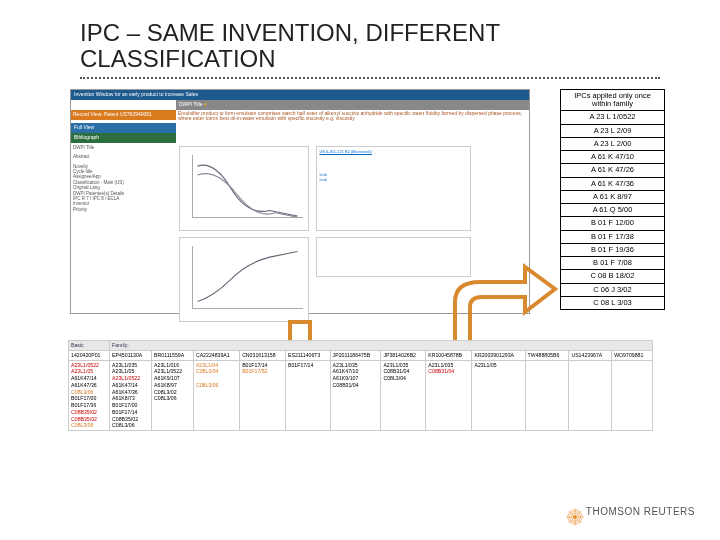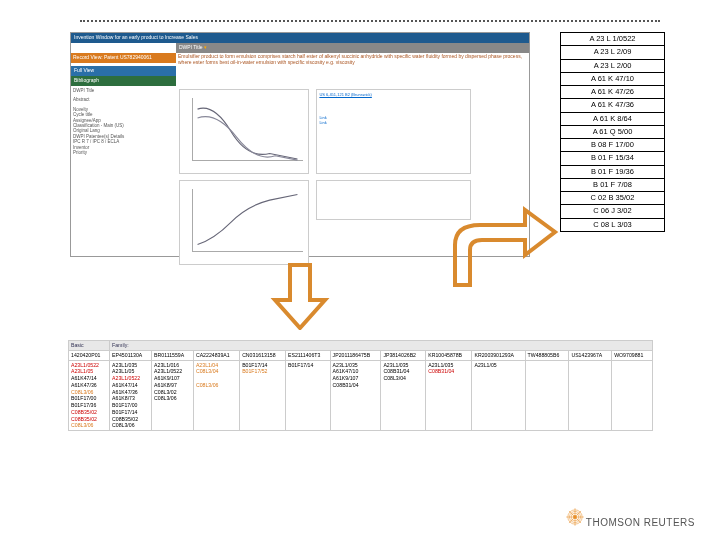--- a/index.html
+++ b/index.html
@@ -26,28 +26,29 @@
 .side-table th, .side-table td { border: 1px solid #000; padding: 2px 3px; text-align: center; line-height: 1.1; }
 .side-table th { font-weight: normal; }
 .arrow-down { position: absolute; left: 190px; top: 230px; }
 .arrow-up-right { position: absolute; left: 360px; top: 160px; }
 .bottom-table { position: absolute; left: 68px; top: 340px; width: 585px; border: 1px solid #999; border-collapse: collapse; font-size: 5.2px; background:#fff; }
 .bottom-table th, .bottom-table td { border: 1px solid #ccc; padding: 1px 2px; text-align: left; vertical-align: top; line-height: 1.3; }
 .bottom-table th { background: #e8e8e8; font-weight: normal; color:#335; }
 .bottom-table td div { white-space: nowrap; }
 .red { color: #c00; }
 .orange-t { color: #d97a1e; }
-.footer-logo { position: absolute; right: 25px; bottom: 12px; display: flex; align-items: flex-end; }
+.footer-logo { position: absolute; right: 25px; bottom: 12px; display: flex; align-items: flex-start; }
 .footer-logo .swirl { width: 22px; height: 22px; }
 .footer-logo .txt { font-size: 10px; color: #555; letter-spacing: 0.5px; }
 </style>
 </head>
 <body>
 
 <div class="slide">
+  <div class="title">IPC – SAME INVENTION, DIFFERENT CLASSIFICATION</div>
   <div class="dotted-line"></div>
 
   <div class="content">
 
     <div class="screenshot-panel">
       <div class="sp-bar">Invention Window for an early product to Increase Sales</div>
       <div class="sp-row">
         <div class="sp-left" style="background:#fff;"></div>
         <div class="sp-right sp-dwpi"><span>DWPI Title</span> <span style="color:#fa0">▾</span></div>
       </div>
@@ -100,58 +101,61 @@
                 </svg>
             </div>
             <div class="sp-linkbox" style="height:40px"></div>
           </div>
         </div>
       </div>
     </div>
 
     <table class="side-table">
       <tbody>
+          <tr>
+            <th>IPCs applied only once within family</th>
+          </tr>
       <tr>
             <td>A 23 L 1/0522</td>
           </tr>
       <tr>
             <td>A 23 L 2/09</td>
           </tr>
       <tr>
             <td>A 23 L 2/00</td>
           </tr>
       <tr>
             <td>A 61 K 47/10</td>
           </tr>
       <tr>
             <td>A 61 K 47/26</td>
           </tr>
       <tr>
             <td>A 61 K 47/36</td>
           </tr>
       <tr>
-            <td>A 61 K 8/64</td>
+            <td>A 61 K 8/97</td>
           </tr>
       <tr>
             <td>A 61 Q 5/00</td>
           </tr>
       <tr>
-            <td>B 08 F 17/00</td>
-          </tr>
-      <tr>
-            <td>B 01 F 15/34</td>
+            <td>B 01 F 12/00</td>
+          </tr>
+      <tr>
+            <td>B 01 F 17/38</td>
           </tr>
       <tr>
             <td>B 01 F 19/36</td>
           </tr>
       <tr>
             <td>B 01 F 7/08</td>
           </tr>
       <tr>
-            <td>C 02 B 35/02</td>
+            <td>C 08 B 18/02</td>
           </tr>
       <tr>
             <td>C 06 J 3/02</td>
           </tr>
       <tr>
             <td>C 08 L 3/03</td>
           </tr>
     </tbody>
       </table>
 

